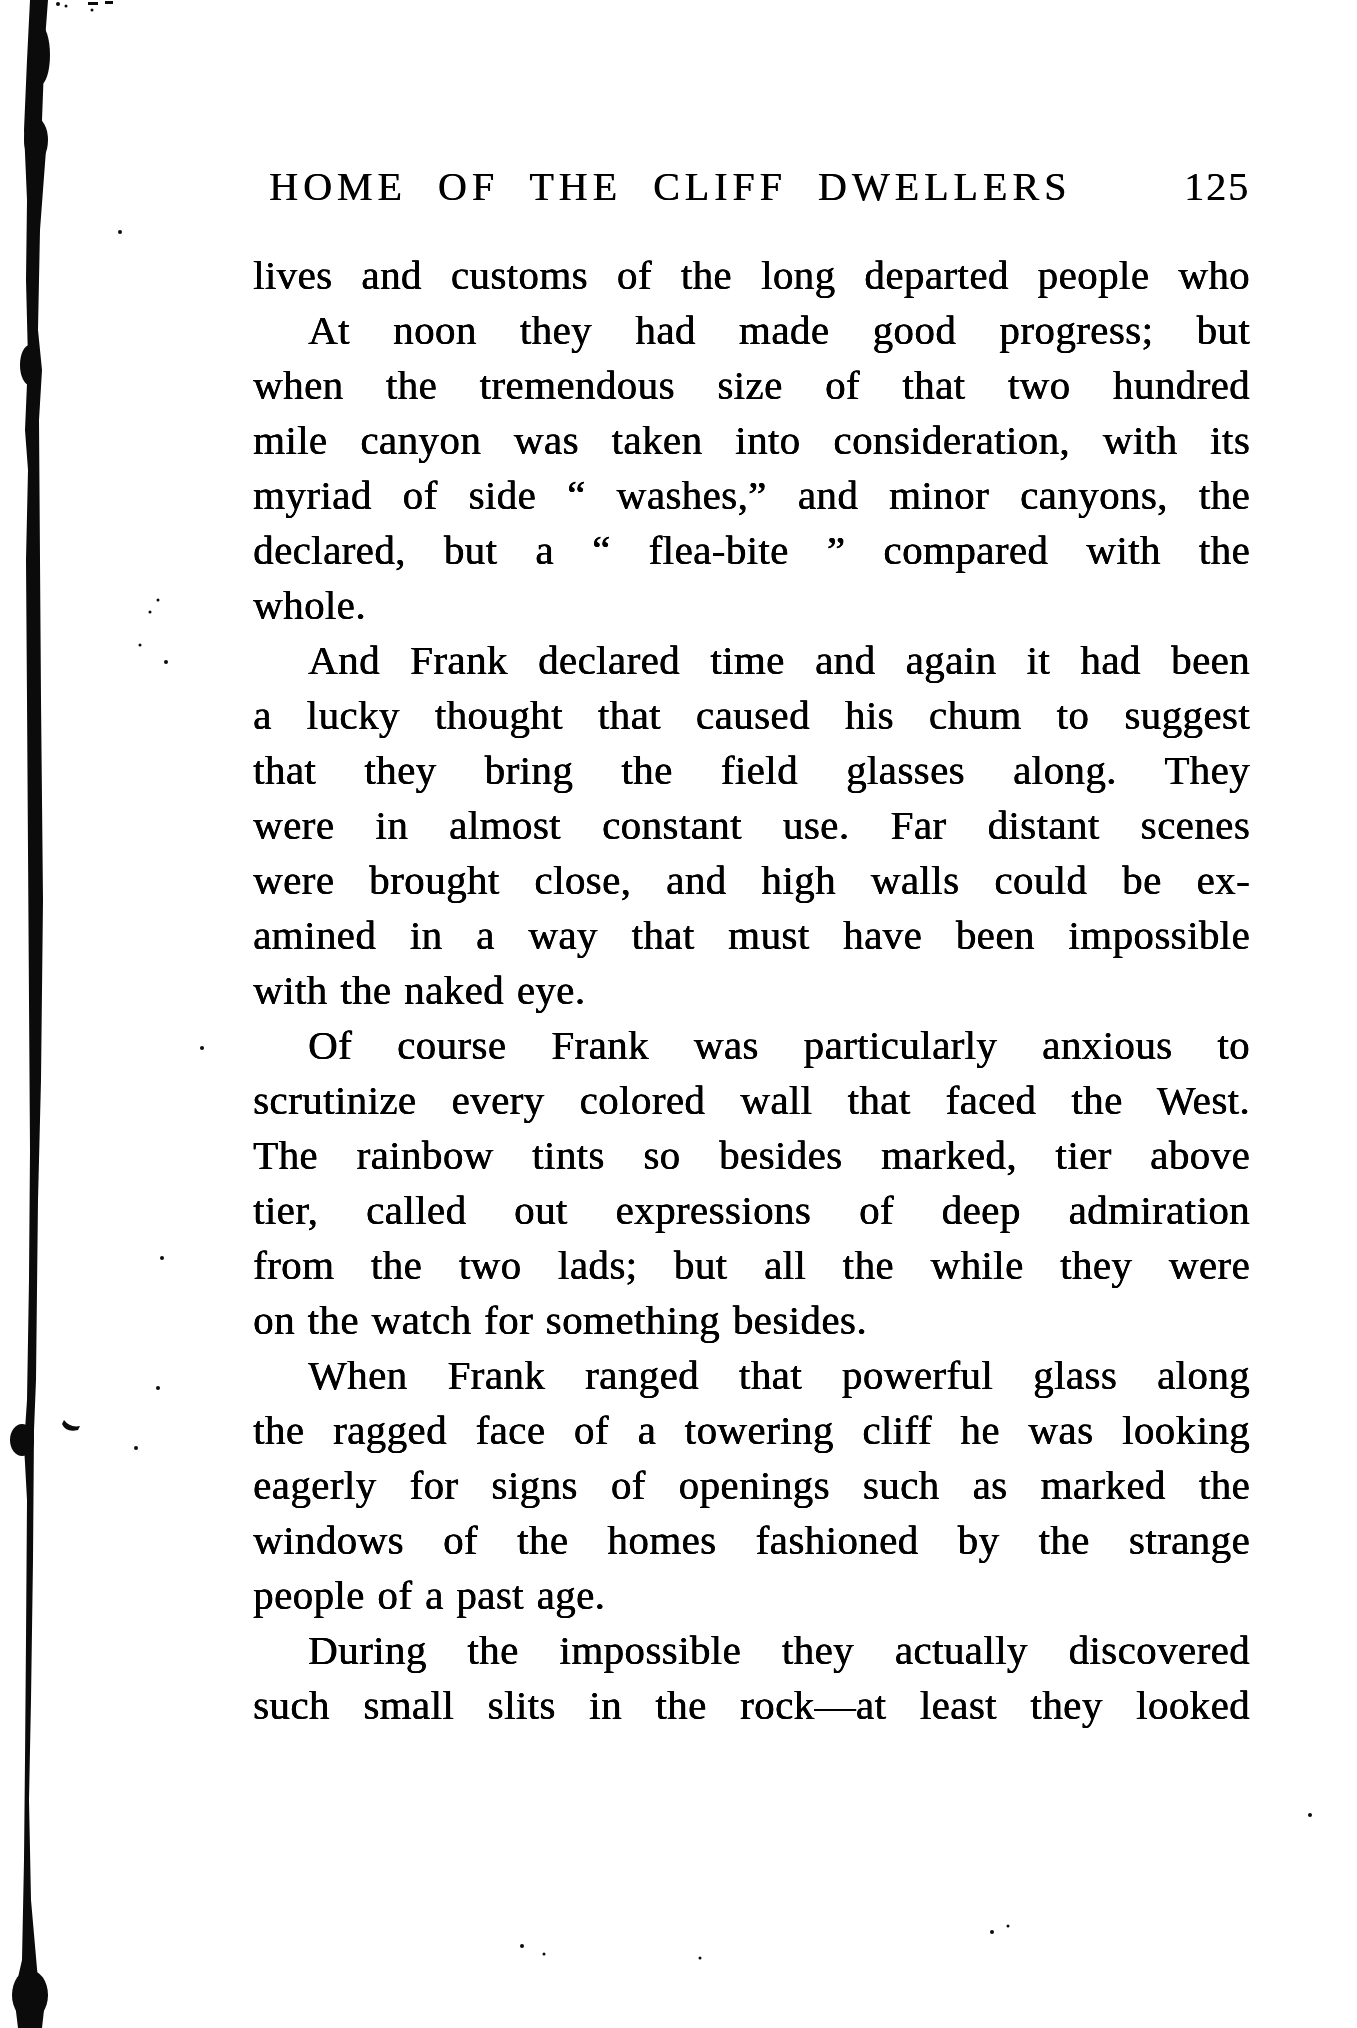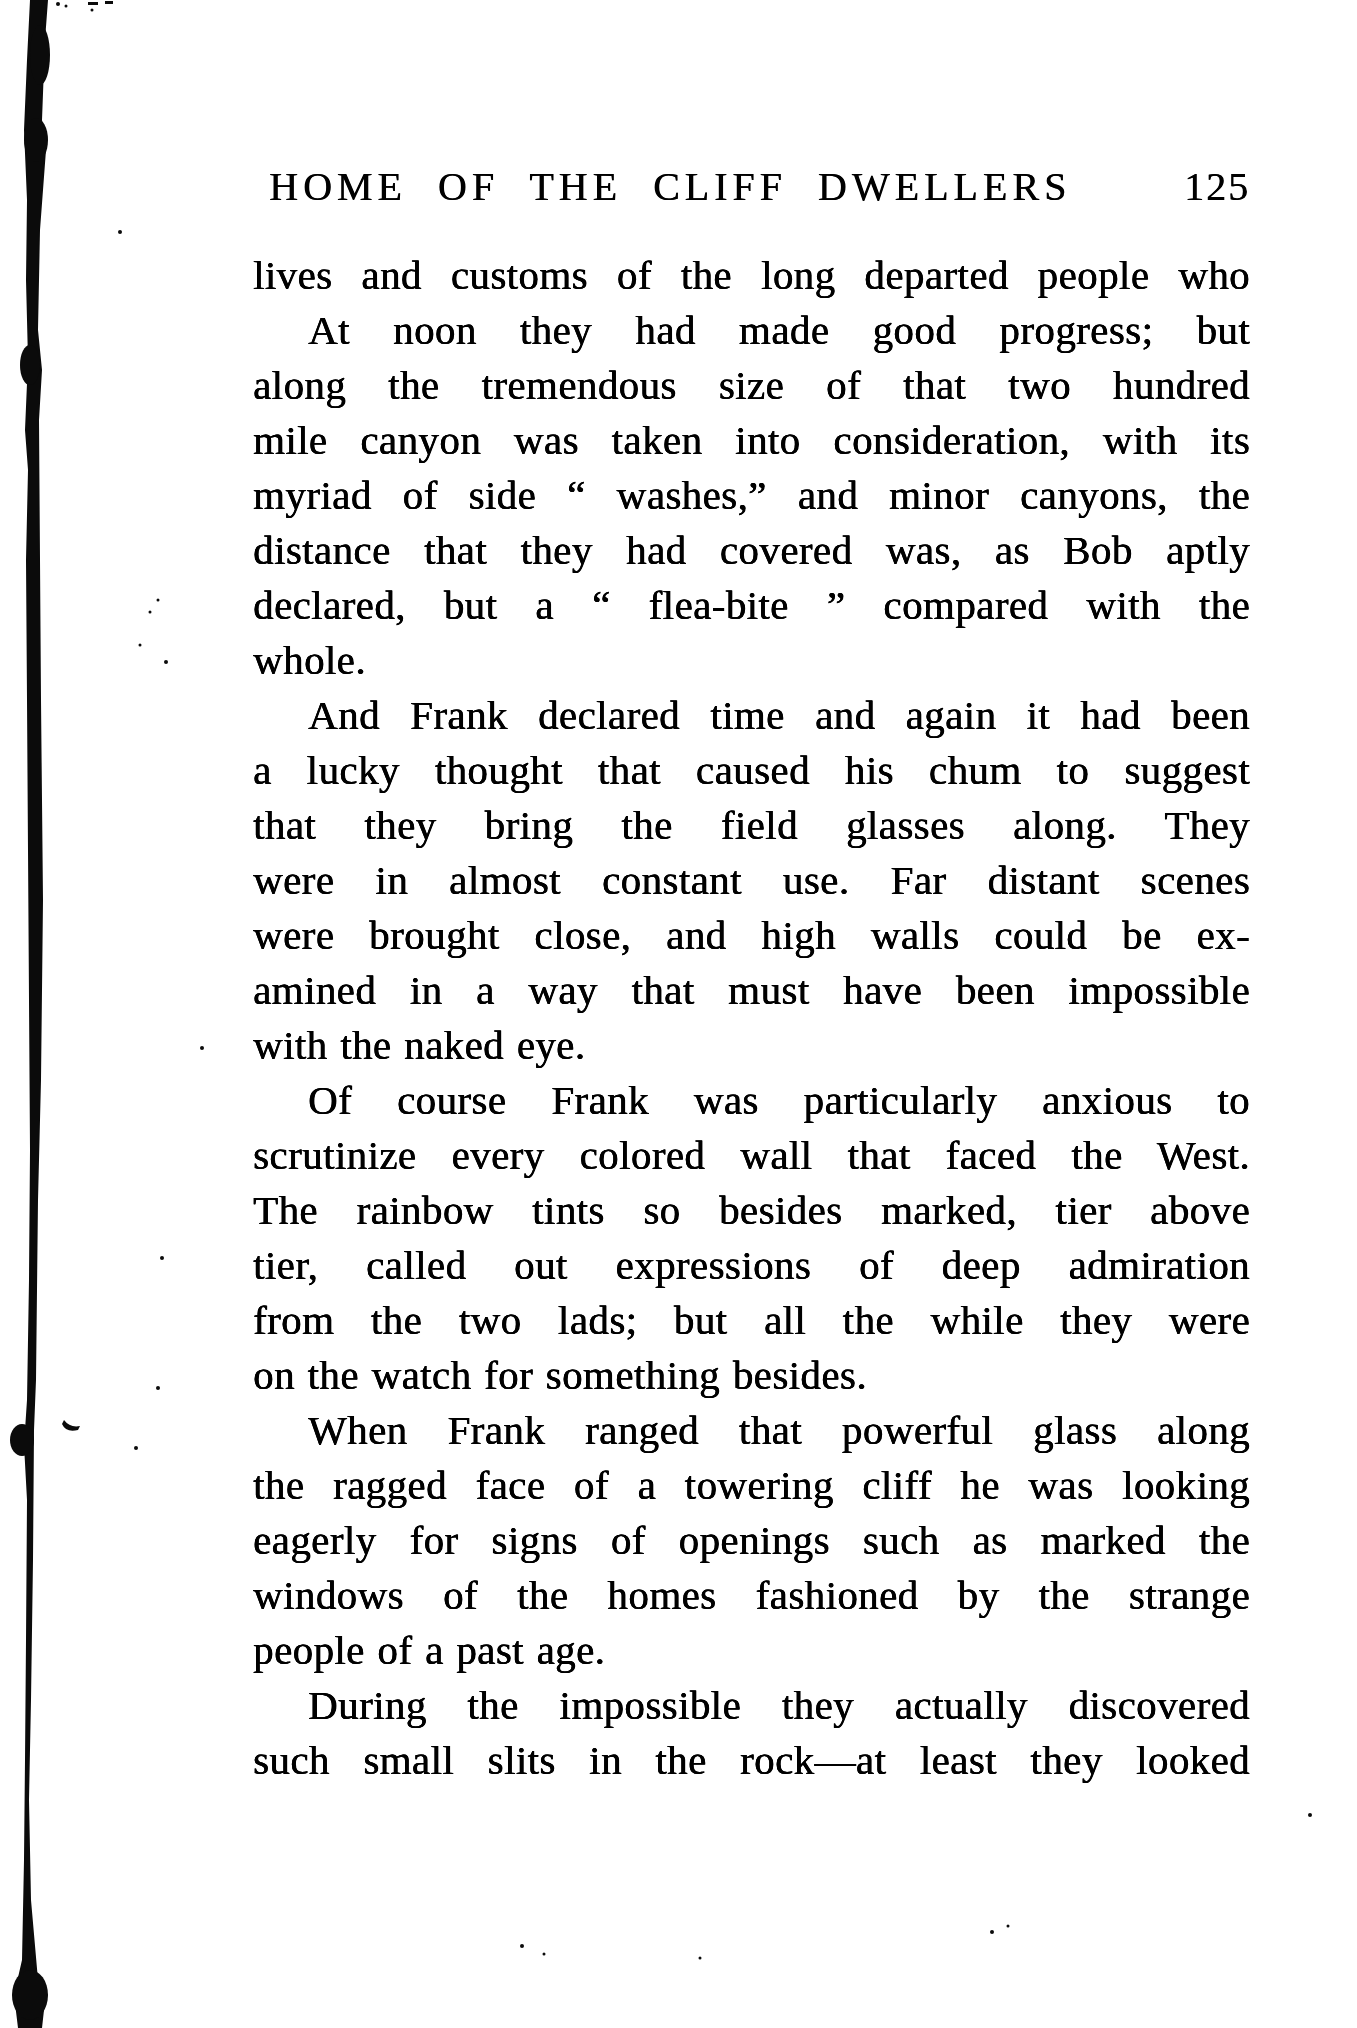--- a/index.html
+++ b/index.html
@@ -120,24 +120,23 @@
     <span class="header-title">HOME OF THE CLIFF DWELLERS</span>
     <span class="page-number">125</span>
   </div>
 
   <div class="body-text">
       <div class="paragraph">
         <div class="line">lives and customs of the long departed people who</div>
       </div>
       <div class="paragraph">
         <div class="line indent">At noon they had made good progress; but</div>
-        <div class="line">along the tremendous size of that two hundred</div>
+        <div class="line">when the tremendous size of that two hundred</div>
         <div class="line">mile canyon was taken into consideration, with its</div>
         <div class="line">myriad of side “ washes,” and minor canyons, the</div>
-        <div class="line">distance that they had covered was, as Bob aptly</div>
         <div class="line">declared, but a “ flea-bite ” compared with the</div>
         <div class="line no-just">whole.</div>
       </div>
       <div class="paragraph">
         <div class="line indent">And Frank declared time and again it had been</div>
         <div class="line">a lucky thought that caused his chum to suggest</div>
         <div class="line">that they bring the field glasses along. They</div>
         <div class="line">were in almost constant use. Far distant scenes</div>
         <div class="line">were brought close, and high walls could be ex-</div>
         <div class="line">amined in a way that must have been impossible</div>

